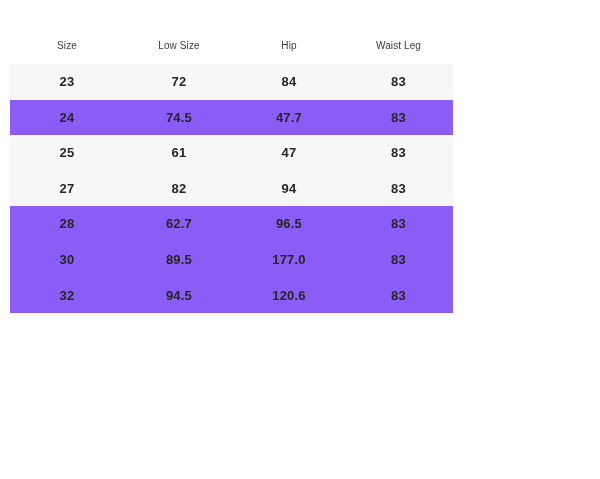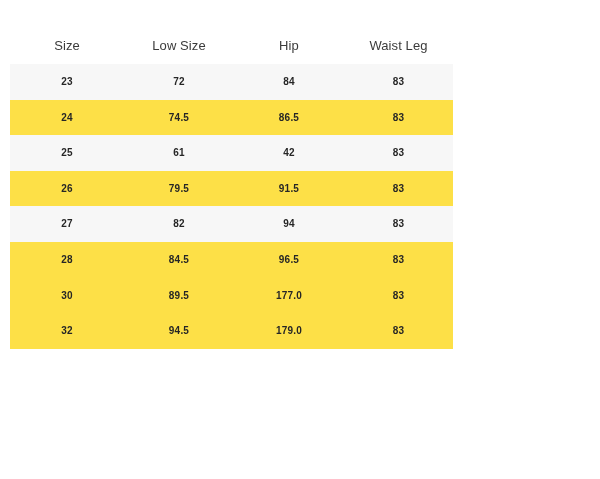--- a/index.html
+++ b/index.html
@@ -36,51 +36,51 @@
     border-collapse: collapse;
     table-layout: fixed;
   }
 
   table.size-table col.c-size      { width: 114px; }
   table.size-table col.c-lowwaist  { width: 110px; }
   table.size-table col.c-hip       { width: 110px; }
   table.size-table col.c-innerleg  { width: 109px; }
 
   thead th {
-    font-size: 13px;
+    font-size: 10px;
     font-weight: 400;
     color: #3b3b3b;
     padding: 0;
     height: 36px;
     line-height: 36px;
     letter-spacing: 0.1px;
     background: #ffffff;
     border: none;
     white-space: nowrap;
   }
 
   tbody td {
-    font-size: 10px;
+    font-size: 13px;
     font-weight: 700;
     color: #262626;
     text-align: center;
     height: 35.6px;
     line-height: 35.6px;
     padding: 0;
     border: none;
     letter-spacing: 0.2px;
     white-space: nowrap;
   }
 
   tbody tr.striped td {
     background: #f7f7f7;
   }
 
   tbody tr.plain td {
-    background: #fde047;
+    background: #8b5cf6;
     text-align: center;
   }
 </style>
 </head>
 <body>
 
 <div class="page">
 
   <div class="size-table-wrap">
     <table class="size-table">
@@ -101,56 +101,50 @@
       <tbody id="table-body">
           <tr class="striped">
             <td>23</td>
             <td>72</td>
             <td>84</td>
             <td>83</td>
           </tr>
           <tr class="plain">
             <td>24</td>
             <td>74.5</td>
-            <td>86.5</td>
+            <td>47.7</td>
             <td>83</td>
           </tr>
           <tr class="striped">
             <td>25</td>
             <td>61</td>
-            <td>42</td>
-            <td>83</td>
-          </tr>
-          <tr class="plain">
-            <td>26</td>
-            <td>79.5</td>
-            <td>91.5</td>
+            <td>47</td>
             <td>83</td>
           </tr>
           <tr class="striped">
             <td>27</td>
             <td>82</td>
             <td>94</td>
             <td>83</td>
           </tr>
           <tr class="plain">
             <td>28</td>
-            <td>84.5</td>
+            <td>62.7</td>
             <td>96.5</td>
             <td>83</td>
           </tr>
           <tr class="plain">
             <td>30</td>
             <td>89.5</td>
             <td>177.0</td>
             <td>83</td>
           </tr>
           <tr class="plain">
             <td>32</td>
             <td>94.5</td>
-            <td>179.0</td>
+            <td>120.6</td>
             <td>83</td>
           </tr>
         </tbody>
     </table>
   </div>
 
 </div>
 
 </body></html>

